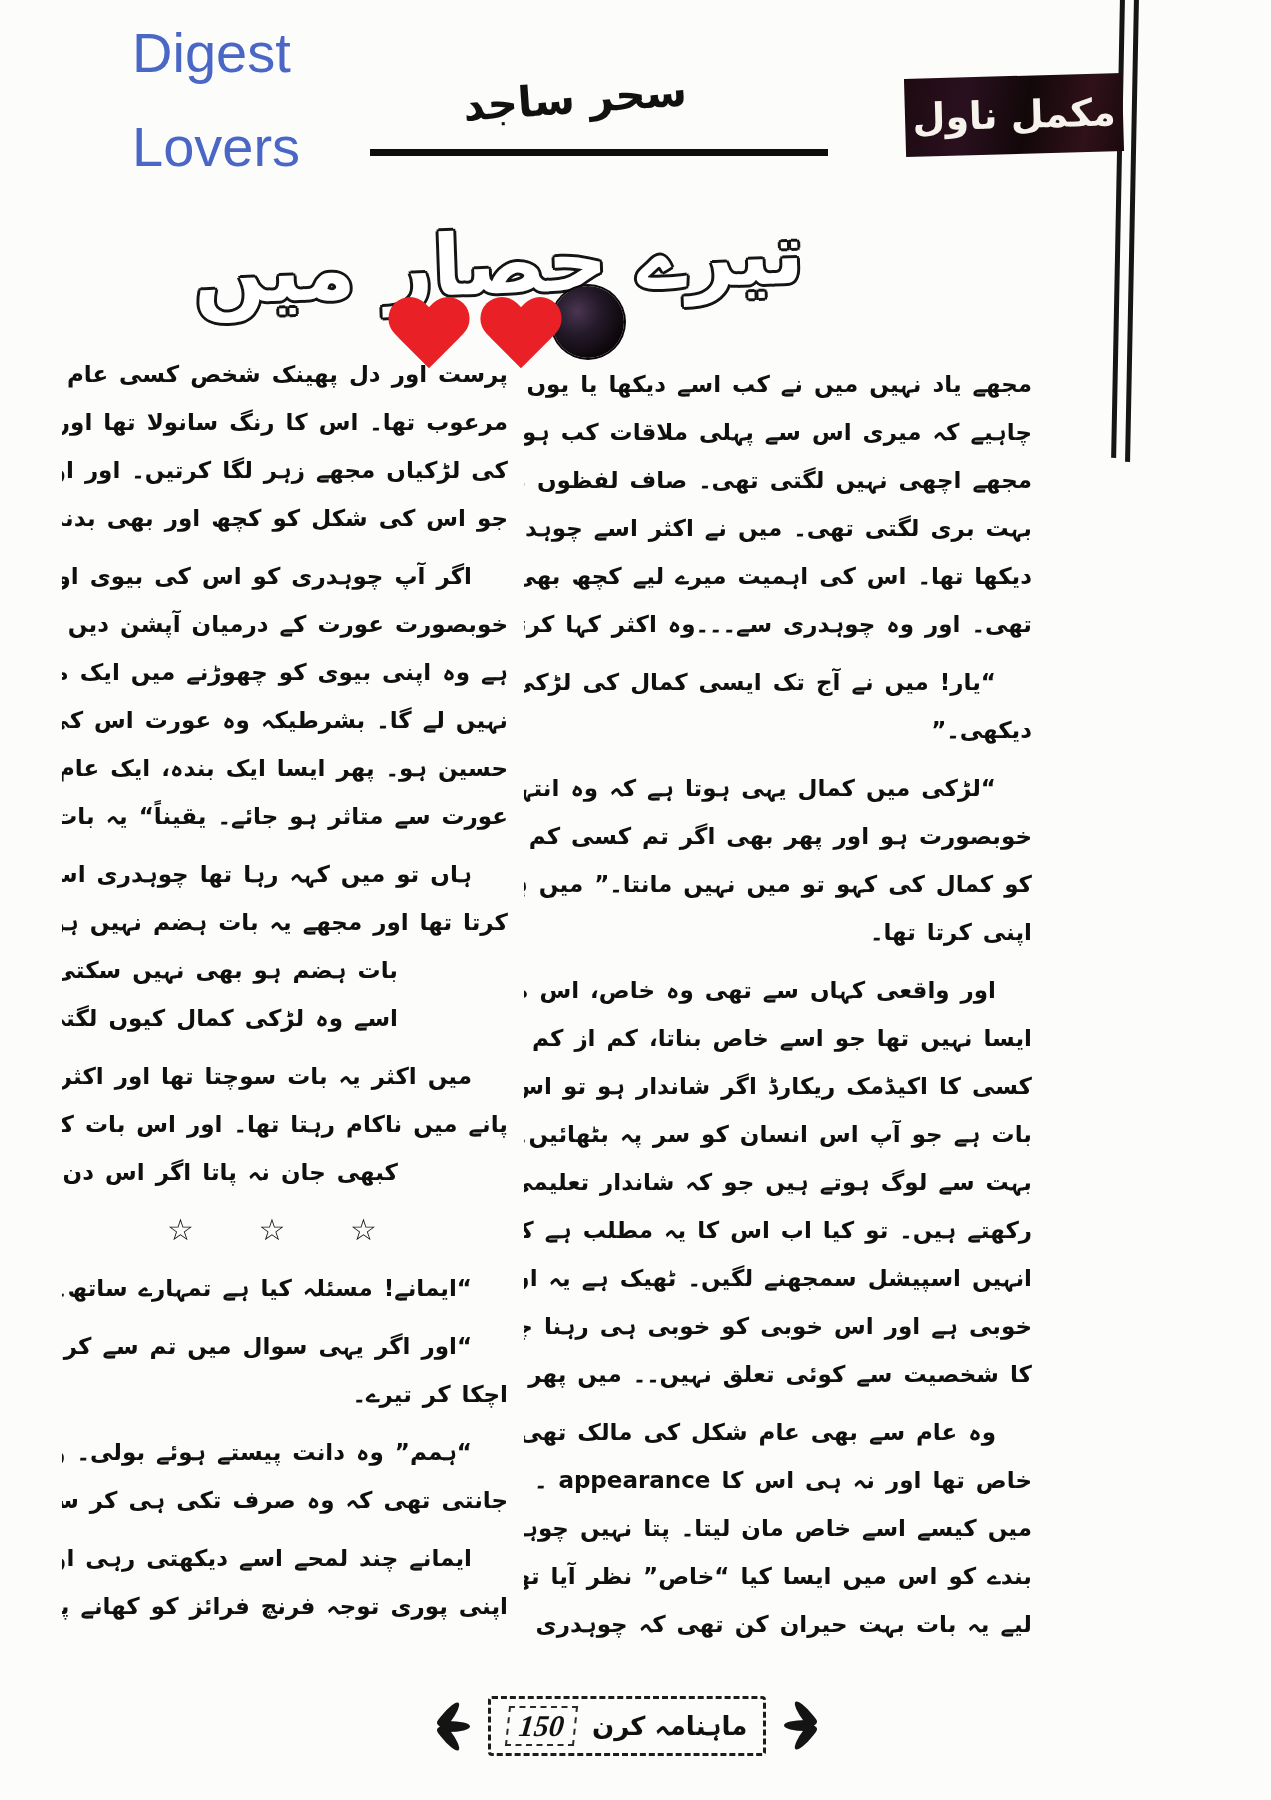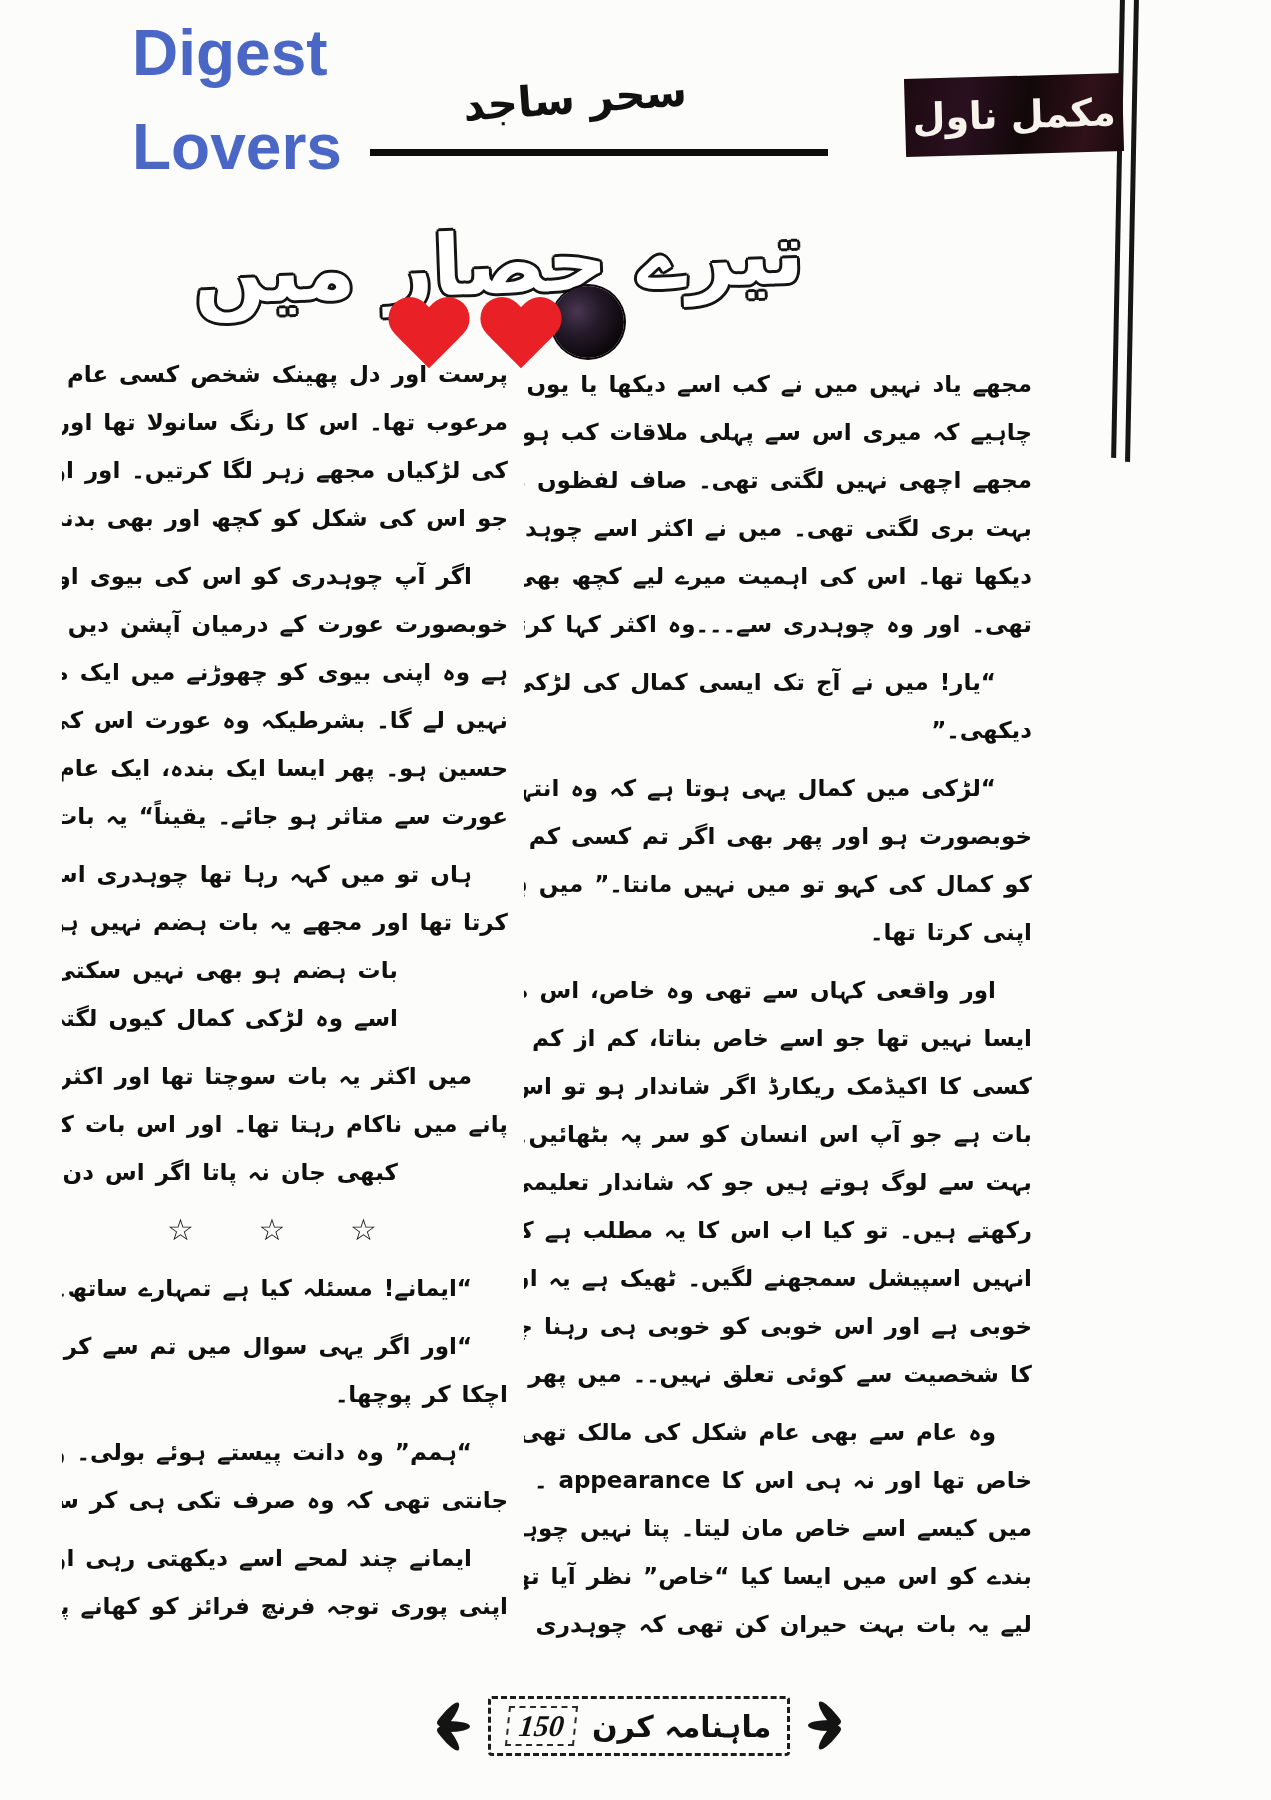--- a/index.html
+++ b/index.html
@@ -8,21 +8,21 @@
     width:1271px;height:1800px;
     background:#fcfcfa;
     overflow:hidden;
     font-family:"DejaVu Sans","Liberation Sans",sans-serif;
     color:#111;
   }
   
   .watermark{
     position:absolute;left:132px;top:6px;z-index:10;
     font-family:"Liberation Sans",sans-serif;
-    font-size:64px;line-height:94px;font-weight:700;
+    font-size:56px;line-height:94px;font-weight:400;
   }
   .watermark div{white-space:nowrap;}
   
   .heart{position:absolute;width:86px;height:92px;z-index:12;}
   .heart::before,.heart::after{
     content:"";position:absolute;top:0;width:43px;height:70px;
     border-radius:43px 43px 0 0;background:#e92127;
   }
   .heart::before{left:43px;transform:rotate(-45deg);transform-origin:0 100%;}
   .heart::after{left:0;transform:rotate(45deg);transform-origin:100% 100%;}
@@ -78,21 +78,21 @@
   }
   
   .footer{
     position:absolute;left:436px;top:1696px;z-index:2;
     display:flex;align-items:center;gap:10px;
   }
   .footer-box{
     border:3px dashed #1c1c1c;border-radius:4px;
     padding:7px 16px;display:flex;align-items:center;gap:16px;direction:rtl;
   }
-  .magazine-name{font-size:30px;font-weight:700;direction:rtl;}
+  .magazine-name{font-size:26px;font-weight:700;direction:rtl;}
   .page-num{
     border:2px dashed #2a2a2a;padding:1px 10px;
     font-family:"Liberation Serif",serif;
     font-style:italic;font-weight:700;font-size:30px;transform:skewX(-6deg);
   }
   .fan{position:relative;width:42px;height:42px;}
   .fan i{
     position:absolute;bottom:4px;left:16px;width:11px;height:30px;background:#141414;
     border-radius:50% 50% 30% 30% / 72% 72% 14% 14%;transform-origin:50% 100%;
   }
@@ -136,21 +136,21 @@
       <div class="tline indent">ہاں تو میں کہہ رہا تھا چوہدری اسے کمال کی لڑکی کہا</div>
       <div class="tline">کرتا تھا اور مجھے یہ بات ہضم نہیں ہوتی تھی۔ مجھے</div>
       <div class="tline end offset">بات ہضم ہو بھی نہیں سکتی تھی۔</div>
       <div class="tline end offset">اسے وہ لڑکی کمال کیوں لگتی تھی؟</div>
       <div class="tline indent">میں اکثر یہ بات سوچتا تھا اور اکثر ہی میں جواب</div>
       <div class="tline">پانے میں ناکام رہتا تھا۔ اور اس بات کا جواب میں بھی</div>
       <div class="tline end offset">کبھی جان نہ پاتا اگر اس دن میں۔</div>
       <div class="tline orn">☆ ☆ ☆</div>
       <div class="tline indent end">“ایمانے! مسئلہ کیا ہے تمہارے ساتھ۔”</div>
       <div class="tline indent">“اور اگر یہی سوال میں تم سے کروں” اس نے ابرو</div>
-      <div class="tline end">اچکا کر پوچھا۔</div>
+      <div class="tline end">اچکا کر تیرے۔</div>
       <div class="tline indent">“ہمم” وہ دانت پیستے ہوئے بولی۔ وہ اچھی طرح</div>
       <div class="tline end">جانتی تھی کہ وہ صرف تکی ہی کر سکتی ہے۔</div>
       <div class="tline indent">ایمانے چند لمحے اسے دیکھتی رہی اور پھر اس نے</div>
       <div class="tline end">اپنی پوری توجہ فرنچ فرائز کو کھانے پہ مرکوز کر دی تھی</div>
     </div>
   <div class="col right" id="col-right">
       <div class="tline">مجھے یاد نہیں میں نے کب اسے دیکھا یا یوں کہنا</div>
       <div class="tline">چاہیے کہ میری اس سے پہلی ملاقات کب ہوئی۔ وہ</div>
       <div class="tline">مجھے اچھی نہیں لگتی تھی۔ صاف لفظوں میں وہ مجھے</div>
       <div class="tline">بہت بری لگتی تھی۔ میں نے اکثر اسے چوہدری کے گھر</div>

